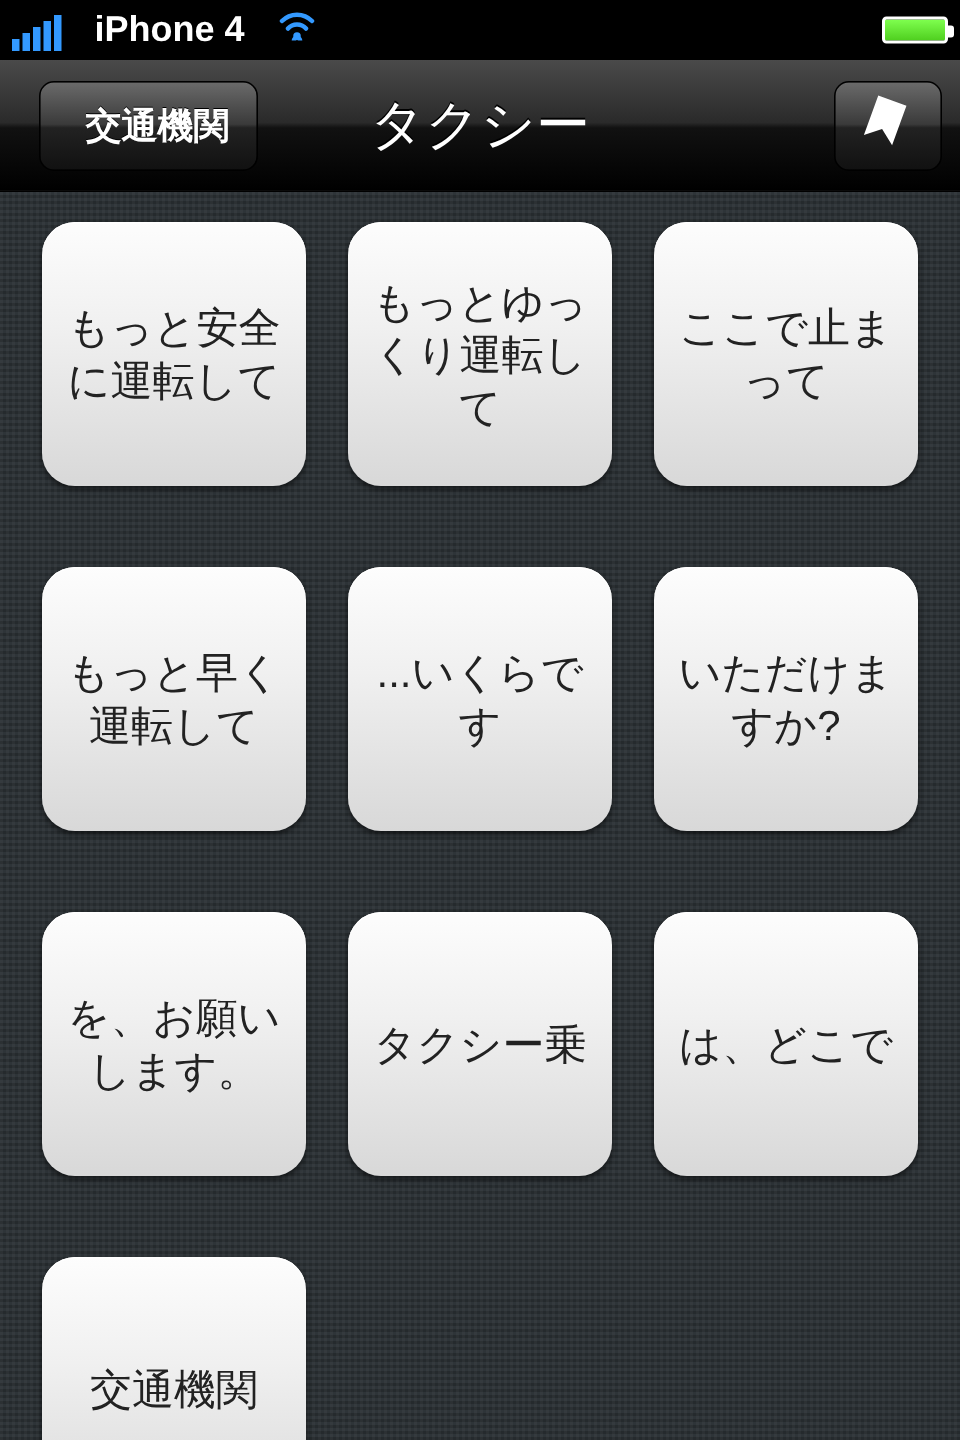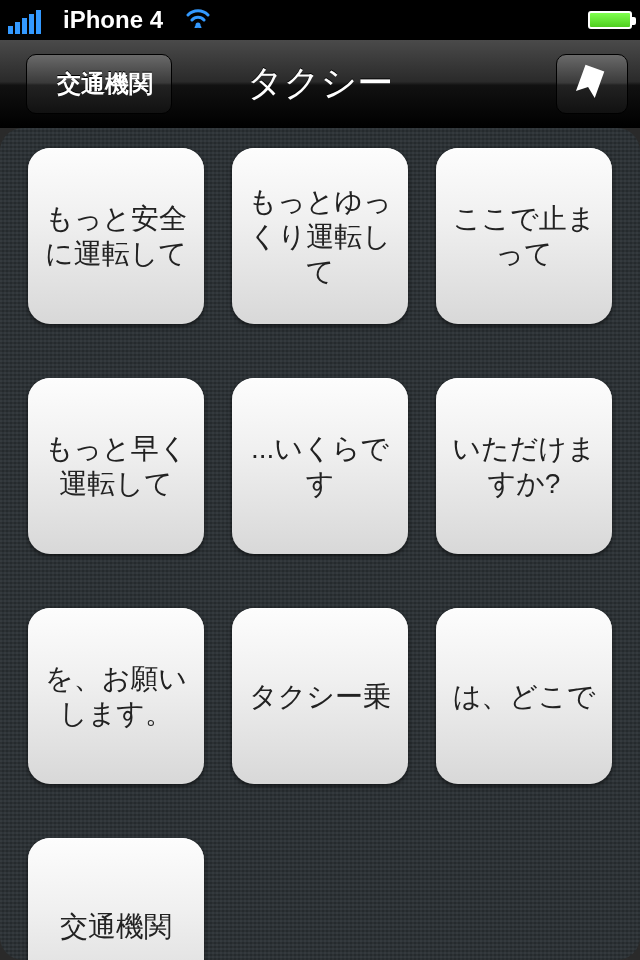--- a/index.html
+++ b/index.html
@@ -107,21 +107,20 @@
 
     
     .content {
       height: calc(960px - 40px - 88px);
       background:
         repeating-linear-gradient(90deg, rgba(255,255,255,0.03) 0 2px, transparent 2px 4px),
         repeating-linear-gradient(0deg, rgba(0,0,0,0.2) 0 2px, transparent 2px 4px),
         #2e3438;
       padding: 20px 28px;
       overflow:hidden;
-      border-radius:23px;
     }
     .grid {
       display:grid;
       grid-template-columns: repeat(3, 176px);
       gap: 54px 28px;
       justify-content: center;
     }
     .card {
       width:176px;
       height:176px;

